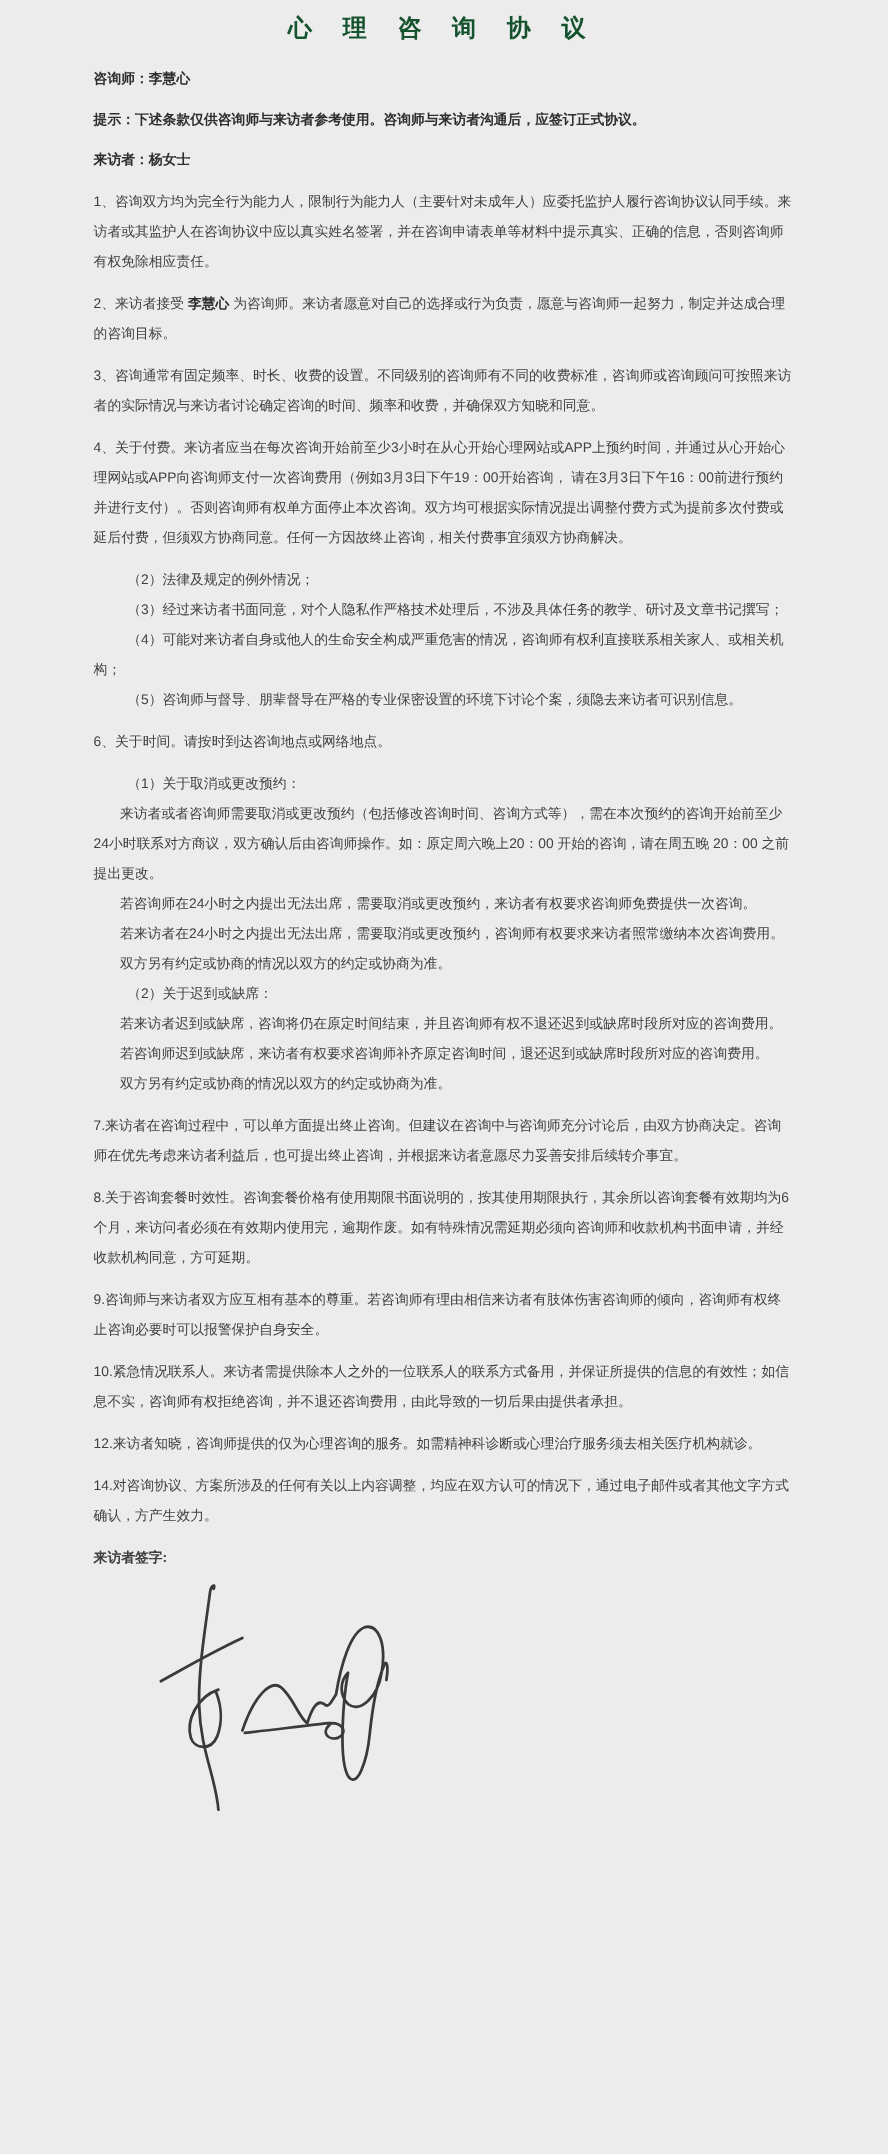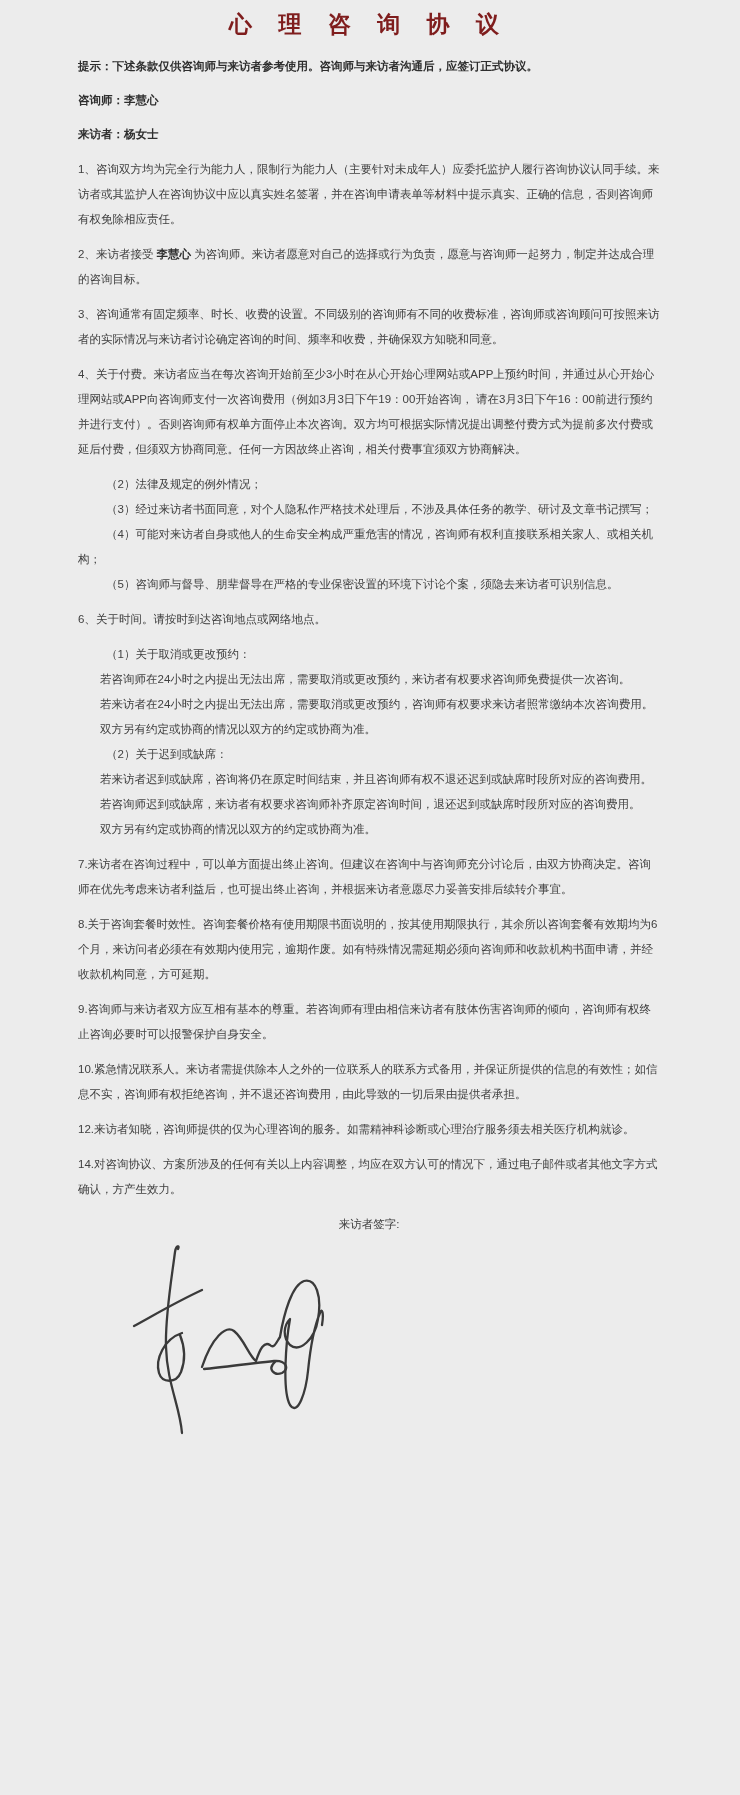--- a/index.html
+++ b/index.html
@@ -13,66 +13,67 @@
     box-sizing: border-box;
     width: 740px;
     min-height: 1795px;
     padding: 6px 80px 30px 78px;
     font-size: 11.5px;
     line-height: 25px;
   }
   h1.title {
     margin: 4px 0 16px 0;
     text-align: center;
-    font-size: 23px;
+    font-size: 20px;
     letter-spacing: 10px;
     font-weight: bold;
-    color: #7f1d1d;
+    color: #14532d;
     line-height: 28px;
   }
   .b, .bold { font-weight: bold; color: #2e2e2e; }
   p { margin: 0; }
   p.head { margin: 9px 0; }
   p.clause { margin: 10px 0; }
   p.item  { margin: 0; text-indent: 28px; }
   p.sub   { margin: 0; text-indent: 22px; }
-  .sig-label { font-weight: normal; text-align: center; }
+  .sig-label { font-weight: bold; }
   .sig-wrap { margin-left: 16px; margin-top: 4px; height: 200px; }
   svg.signature path {
     fill: none;
     stroke: #3a3a3a;
     stroke-width: 2.3;
     stroke-linecap: round;
     stroke-linejoin: round;
   }
 </style>
 </head>
 <body>
 
 <div class="doc">
 
   <h1 class="title">心 理 咨 询 协 议</h1>
 
+  <p class="head bold"><span>咨询师：</span><span>李慧心</span></p>
+
   <p class="head bold">提示：下述条款仅供咨询师与来访者参考使用。咨询师与来访者沟通后，应签订正式协议。</p>
-
-  <p class="head bold"><span>咨询师：</span><span>李慧心</span></p>
 
   <p class="head bold"><span>来访者：</span><span>杨女士</span></p>
 
   <div id="clauses">
       <p class="clause"><span>1、咨询双方均为完全行为能力人，限制行为能力人（主要针对未成年人）应委托监护人履行咨询协议认同手续。来访者或其监护人在咨询协议中应以真实姓名签署，并在咨询申请表单等材料中提示真实、正确的信息，否则咨询师有权免除相应责任。</span></p>
       <p class="clause"><span>2、来访者接受 </span><span class="b">李慧心</span><span> 为咨询师。来访者愿意对自己的选择或行为负责，愿意与咨询师一起努力，制定并达成合理的咨询目标。</span></p>
       <p class="clause"><span>3、咨询通常有固定频率、时长、收费的设置。不同级别的咨询师有不同的收费标准，咨询师或咨询顾问可按照来访者的实际情况与来访者讨论确定咨询的时间、频率和收费，并确保双方知晓和同意。</span></p>
       <p class="clause"><span>4、关于付费。来访者应当在每次咨询开始前至少3小时在从心开始心理网站或APP上预约时间，并通过从心开始心理网站或APP向咨询师支付一次咨询费用（例如3月3日下午19：00开始咨询， 请在3月3日下午16：00前进行预约并进行支付）。否则咨询师有权单方面停止本次咨询。双方均可根据实际情况提出调整付费方式为提前多次付费或延后付费，但须双方协商同意。任何一方因故终止咨询，相关付费事宜须双方协商解决。</span></p>
       <p class="item"><span>（2）法律及规定的例外情况；</span></p>
       <p class="item"><span>（3）经过来访者书面同意，对个人隐私作严格技术处理后，不涉及具体任务的教学、研讨及文章书记撰写；</span></p>
       <p class="item"><span>（4）可能对来访者自身或他人的生命安全构成严重危害的情况，咨询师有权利直接联系相关家人、或相关机构；</span></p>
       <p class="item"><span>（5）咨询师与督导、朋辈督导在严格的专业保密设置的环境下讨论个案，须隐去来访者可识别信息。</span></p>
       <p class="clause"><span>6、关于时间。请按时到达咨询地点或网络地点。</span></p>
       <p class="item"><span>（1）关于取消或更改预约：</span></p>
+      <p class="sub"><span>来访者或者咨询师需要取消或更改预约（包括修改咨询时间、咨询方式等），需在本次预约的咨询开始前至少24小时联系对方商议，双方确认后由咨询师操作。如：原定周六晚上20：00 开始的咨询，请在周五晚 20：00 之前提出更改。</span></p>
       <p class="sub"><span>若咨询师在24小时之内提出无法出席，需要取消或更改预约，来访者有权要求咨询师免费提供一次咨询。</span></p>
       <p class="sub"><span>若来访者在24小时之内提出无法出席，需要取消或更改预约，咨询师有权要求来访者照常缴纳本次咨询费用。</span></p>
       <p class="sub"><span>双方另有约定或协商的情况以双方的约定或协商为准。</span></p>
       <p class="item"><span>（2）关于迟到或缺席：</span></p>
       <p class="sub"><span>若来访者迟到或缺席，咨询将仍在原定时间结束，并且咨询师有权不退还迟到或缺席时段所对应的咨询费用。</span></p>
       <p class="sub"><span>若咨询师迟到或缺席，来访者有权要求咨询师补齐原定咨询时间，退还迟到或缺席时段所对应的咨询费用。</span></p>
       <p class="sub"><span>双方另有约定或协商的情况以双方的约定或协商为准。</span></p>
       <p class="clause"><span>7.来访者在咨询过程中，可以单方面提出终止咨询。但建议在咨询中与咨询师充分讨论后，由双方协商决定。咨询师在优先考虑来访者利益后，也可提出终止咨询，并根据来访者意愿尽力妥善安排后续转介事宜。</span></p>
       <p class="clause"><span>8.关于咨询套餐时效性。咨询套餐价格有使用期限书面说明的，按其使用期限执行，其余所以咨询套餐有效期均为6个月，来访问者必须在有效期内使用完，逾期作废。如有特殊情况需延期必须向咨询师和收款机构书面申请，并经收款机构同意，方可延期。</span></p>
       <p class="clause"><span>9.咨询师与来访者双方应互相有基本的尊重。若咨询师有理由相信来访者有肢体伤害咨询师的倾向，咨询师有权终止咨询必要时可以报警保护自身安全。</span></p>

